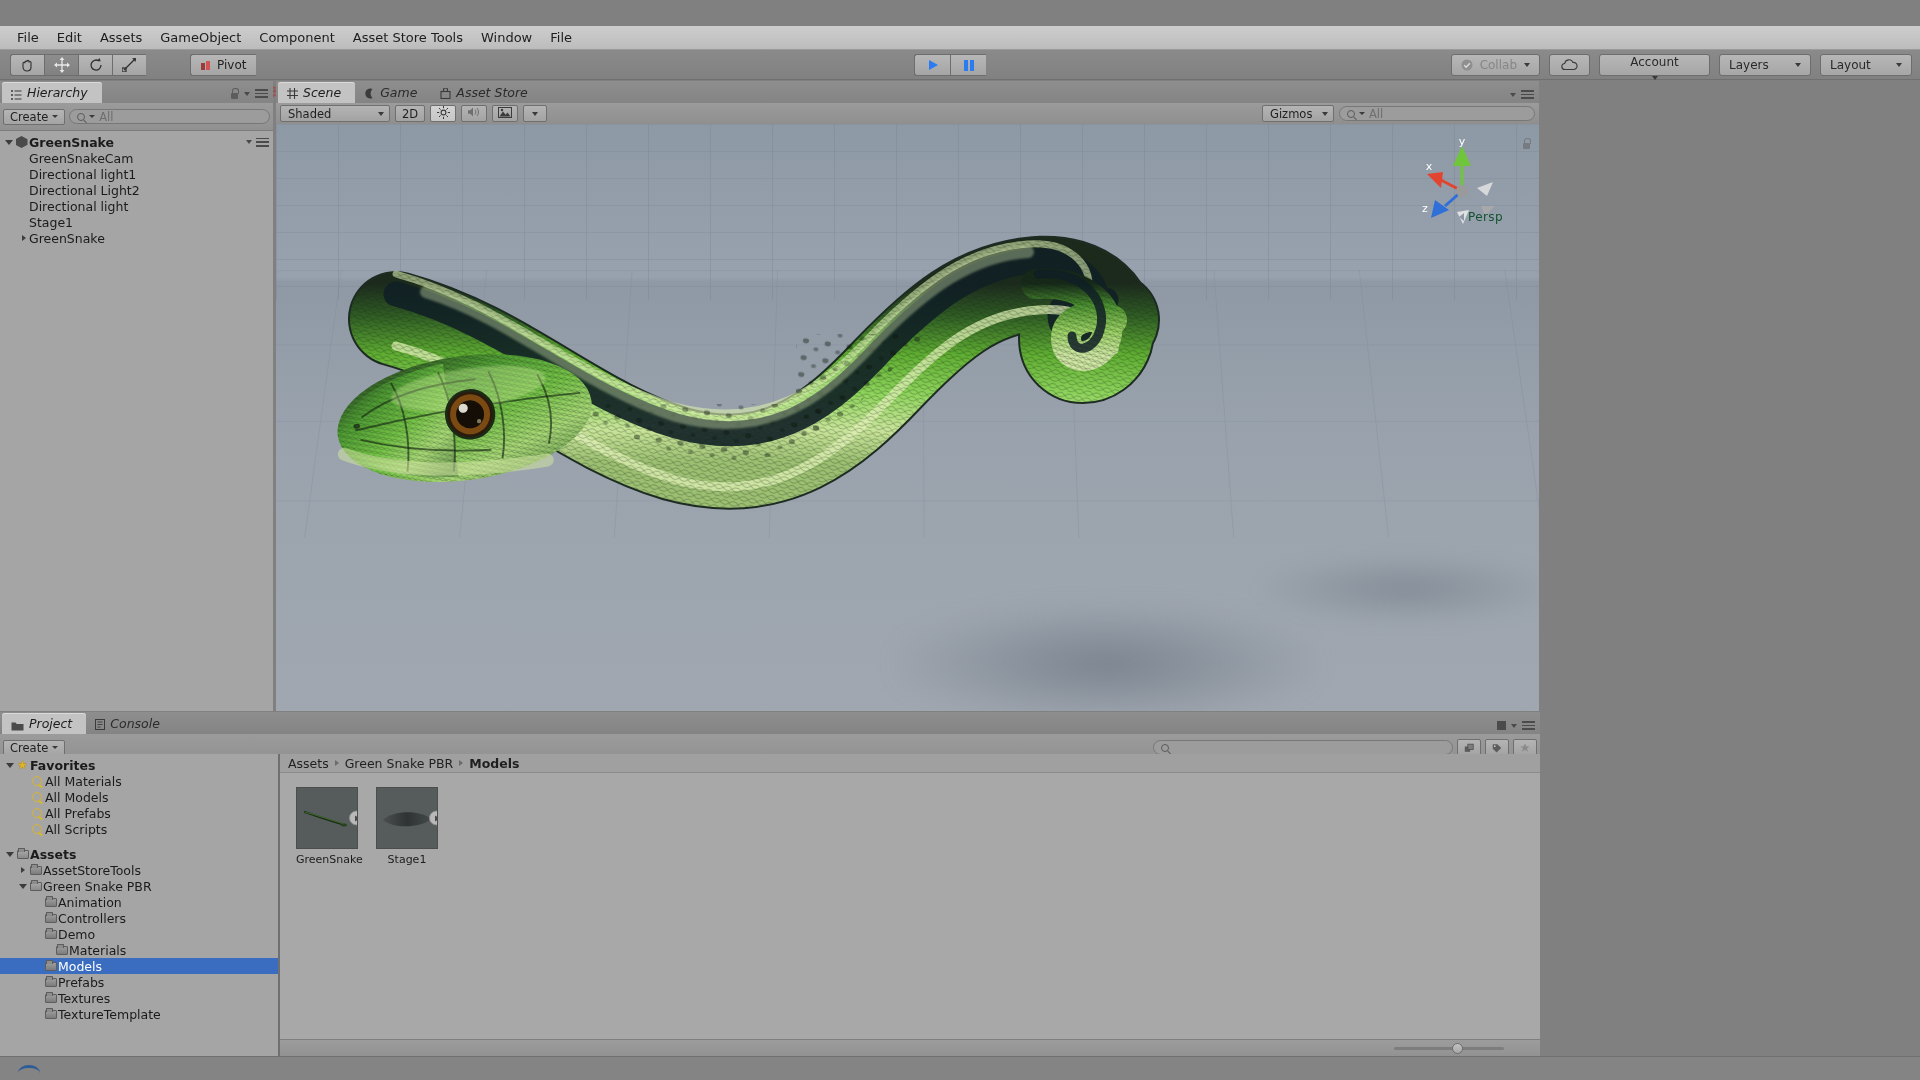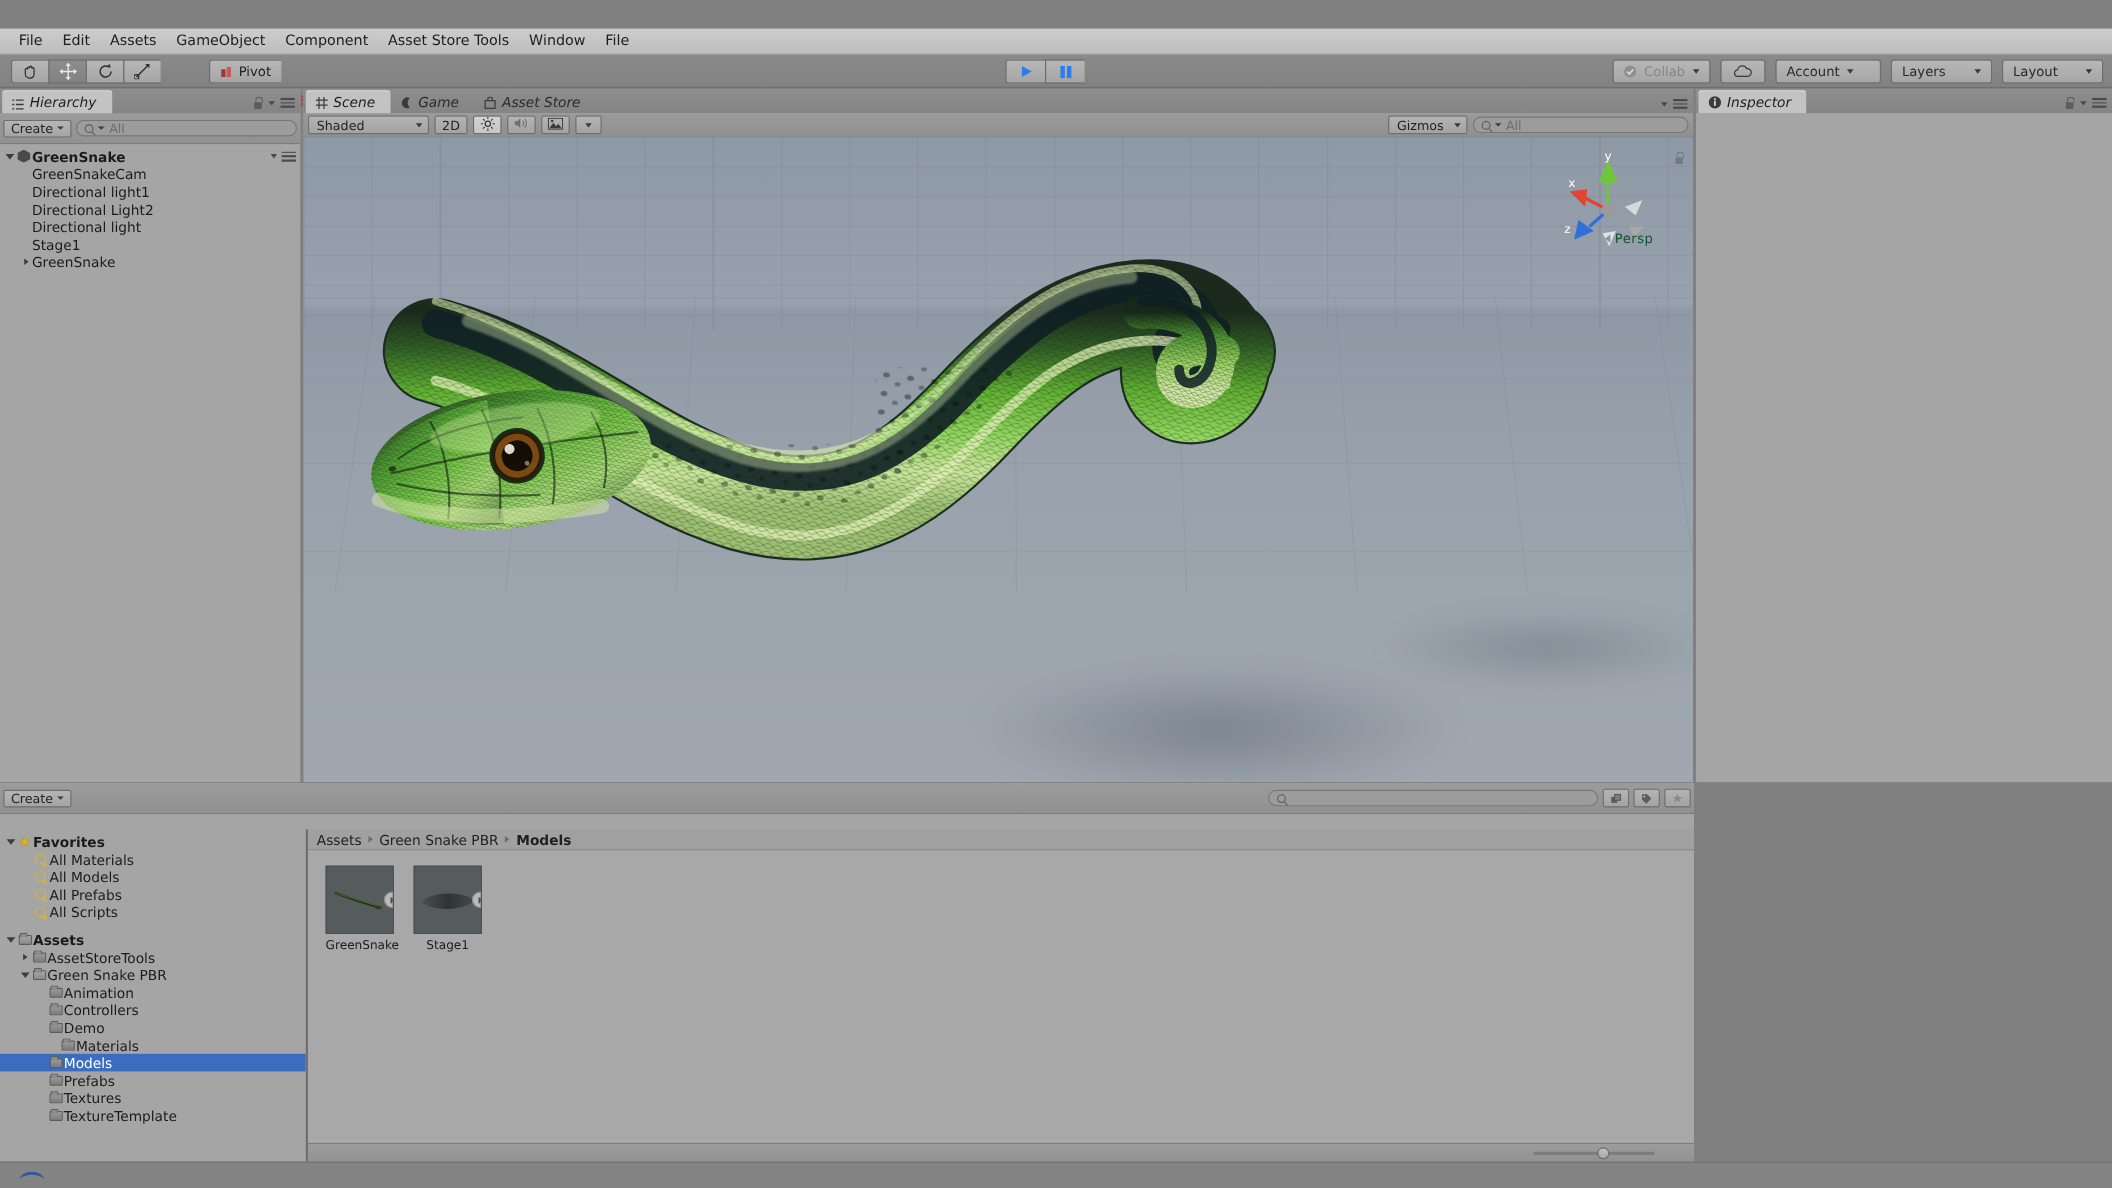--- a/index.html
+++ b/index.html
@@ -329,21 +329,21 @@
         <span>Collab</span>
         <span class="caret"></span>
       </div>
       <div class="pill" style="padding:0 11px;">
         <span style="display:inline-block;width:17px;height:12px;">
           <svg width="17" height="12" viewBox="0 0 17 12">
               <path d="M4 10.5a3 3 0 01-.3-6 4.3 4.3 0 018.2-1.1A2.9 2.9 0 0113 10.5z" fill="none" stroke="#3a3a3a" stroke-width="1.1"></path>
             </svg>
         </span>
       </div>
-      <div class="pill" style="width:96px;">
+      <div class="pill" style="width:111px;flex-direction:column;">
         <span>Account</span>
         <span class="caret"></span>
       </div>
       <div class="pill" style="width:92px;justify-content:space-between;">
         <span>Layers</span>
         <span class="caret"></span>
       </div>
       <div class="pill" style="width:92px;justify-content:space-between;">
         <span>Layout</span>
         <span class="caret"></span>
@@ -660,46 +660,50 @@
         </g>
       </svg>
       <div class="persp-label" style="right:36px;top:86px;display:flex;align-items:center;gap:4px;">
         <span style="display:inline-block;width:0;height:0;border-right:5px solid #8e98a4;border-top:4px solid transparent;border-bottom:4px solid transparent;"></span>
         <span>Persp</span>
       </div>
       <span class="lock-icon" style="position:absolute;right:8px;top:14px;opacity:.5;"></span>
     </div>
   </div>
 
-  <div class="panel" style="left:1542px;top:81px;width:378px;height:630px;">
+
+  <div class="panel" style="left:0;top:712px;width:1540px;height:344px;">
     <div class="panel-tabrow">
       <div class="ptab active" style="margin-left:2px;">
-        <span style="display:inline-block;width:12px;height:12px;">
-          <svg width="12" height="12" viewBox="0 0 12 12">
-              <circle cx="6" cy="6" r="5.6" fill="#3b3b3b"></circle>
-              <rect x="5.2" y="4.6" width="1.6" height="4.6" fill="#d9d9d9"></rect>
-              <rect x="5.2" y="2.3" width="1.6" height="1.7" fill="#d9d9d9"></rect>
-            </svg>
-        </span>
-        <span>Inspector</span>
+        <span style="display:inline-block;width:13px;height:10px;">
+          <svg width="13" height="10" viewBox="0 0 13 10">
+              <path d="M.5 9.5v-8h4l1.3 1.6h6.7v6.4z" fill="#4b4b4b"></path>
+            </svg>
+        </span>
+        <span>Project</span>
+      </div>
+      <div class="ptab inactive">
+        <span style="display:inline-block;width:10px;height:11px;">
+          <svg width="10" height="11" viewBox="0 0 10 11">
+              <rect x=".5" y=".5" width="9" height="10" fill="none" stroke="#3b3b3b" stroke-width="1"></rect>
+              <path d="M2.5 3h5M2.5 5.5h5M2.5 8h3" stroke="#3b3b3b" stroke-width=".9"></path>
+            </svg>
+        </span>
+        <span>Console</span>
       </div>
       <div class="tabrow-right">
-        <span class="lock-icon"></span>
+        <span style="display:inline-block;width:9px;height:9px;background:#4b4b4b;"></span>
         <span class="caret sm"></span>
         <span class="hamburger">
             <i></i>
             <i></i>
             <i></i>
           </span>
       </div>
     </div>
-    <div class="inspector-body" style="left:0;top:22px;right:0;bottom:0;"></div>
-  </div>
-
-  <div class="panel" style="left:0;top:712px;width:1540px;height:344px;">
 
     <div class="toolrow" style="position:relative;">
       <div class="mini-btn">
         <span>Create</span>
         <span class="caret" style="border-top-width:3.5px;"></span>
       </div>
       <div style="flex:1;"></div>
       <div class="searchfield" style="width:300px;flex:none;">
         <span class="mag"></span>
         <span></span>

